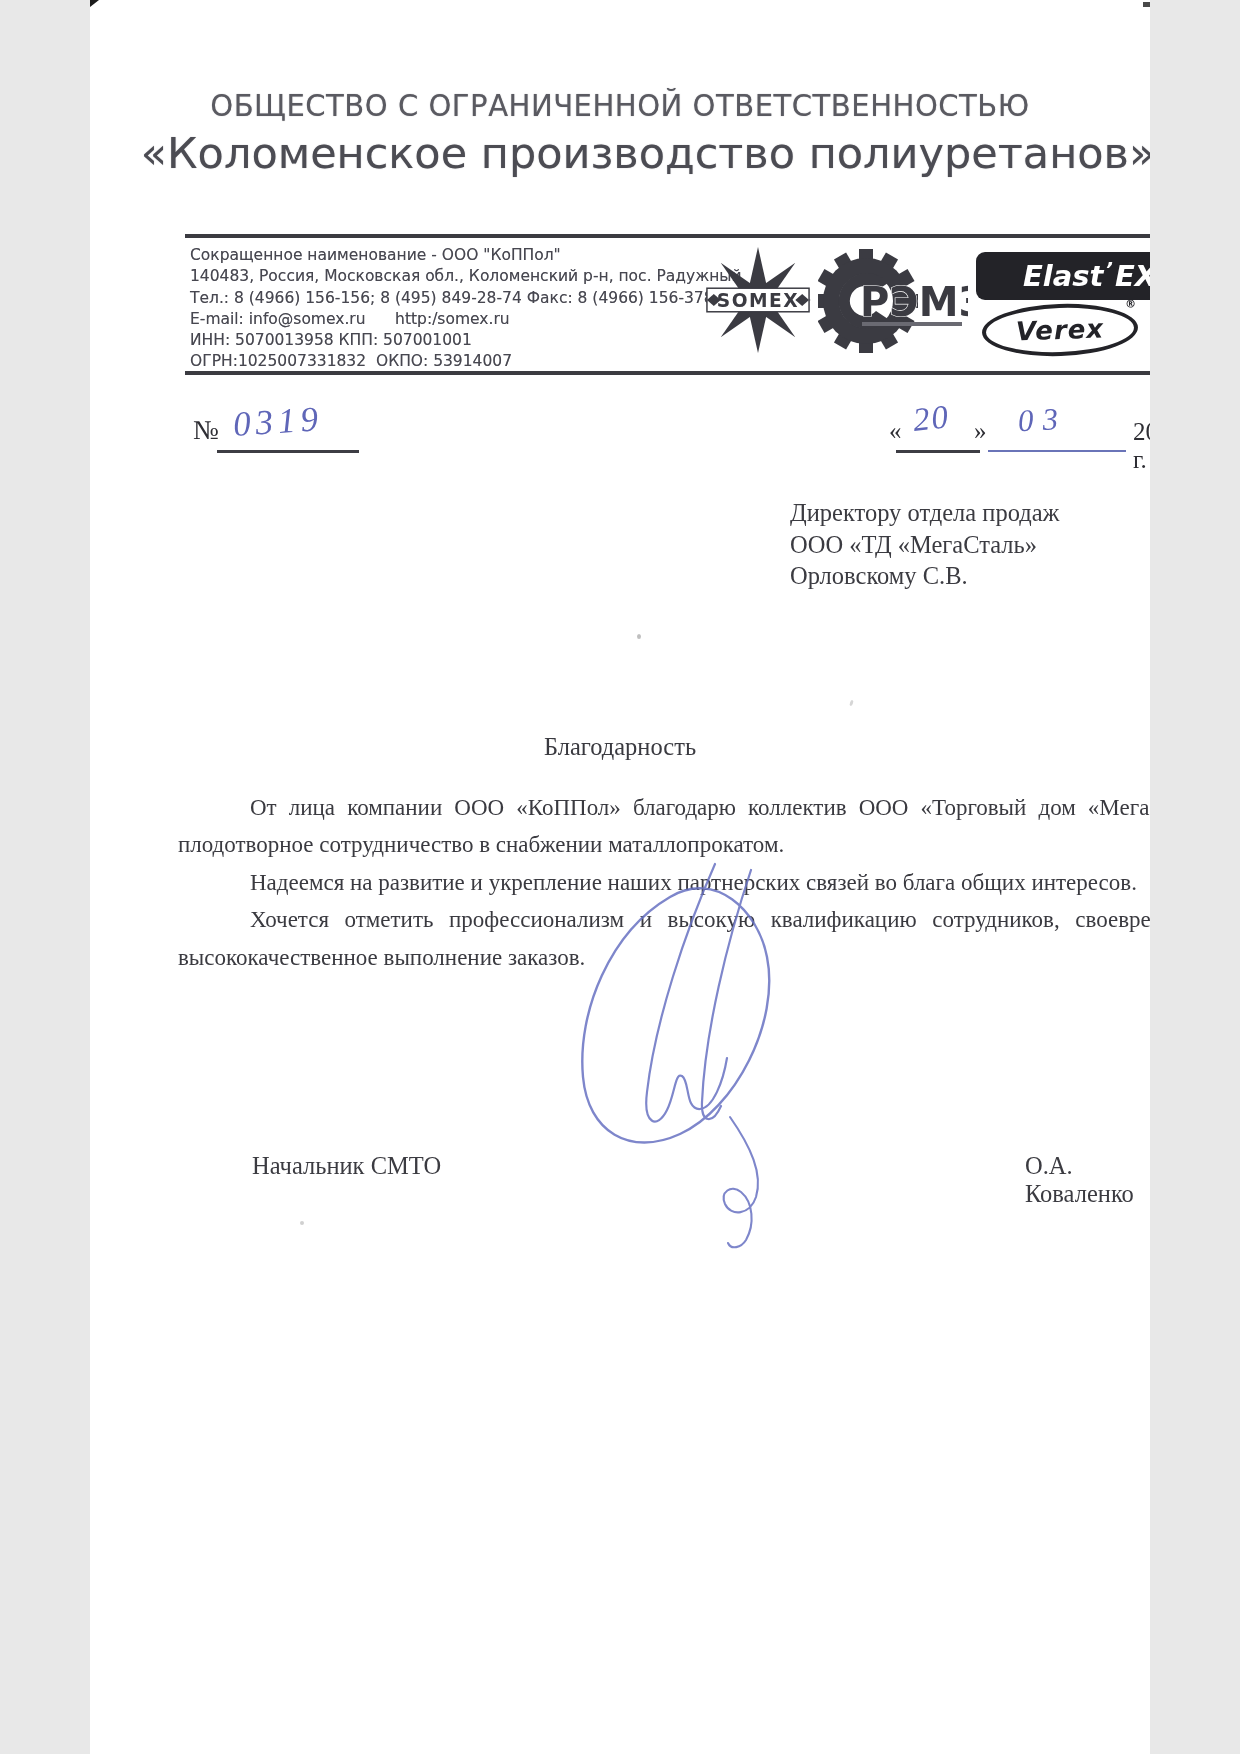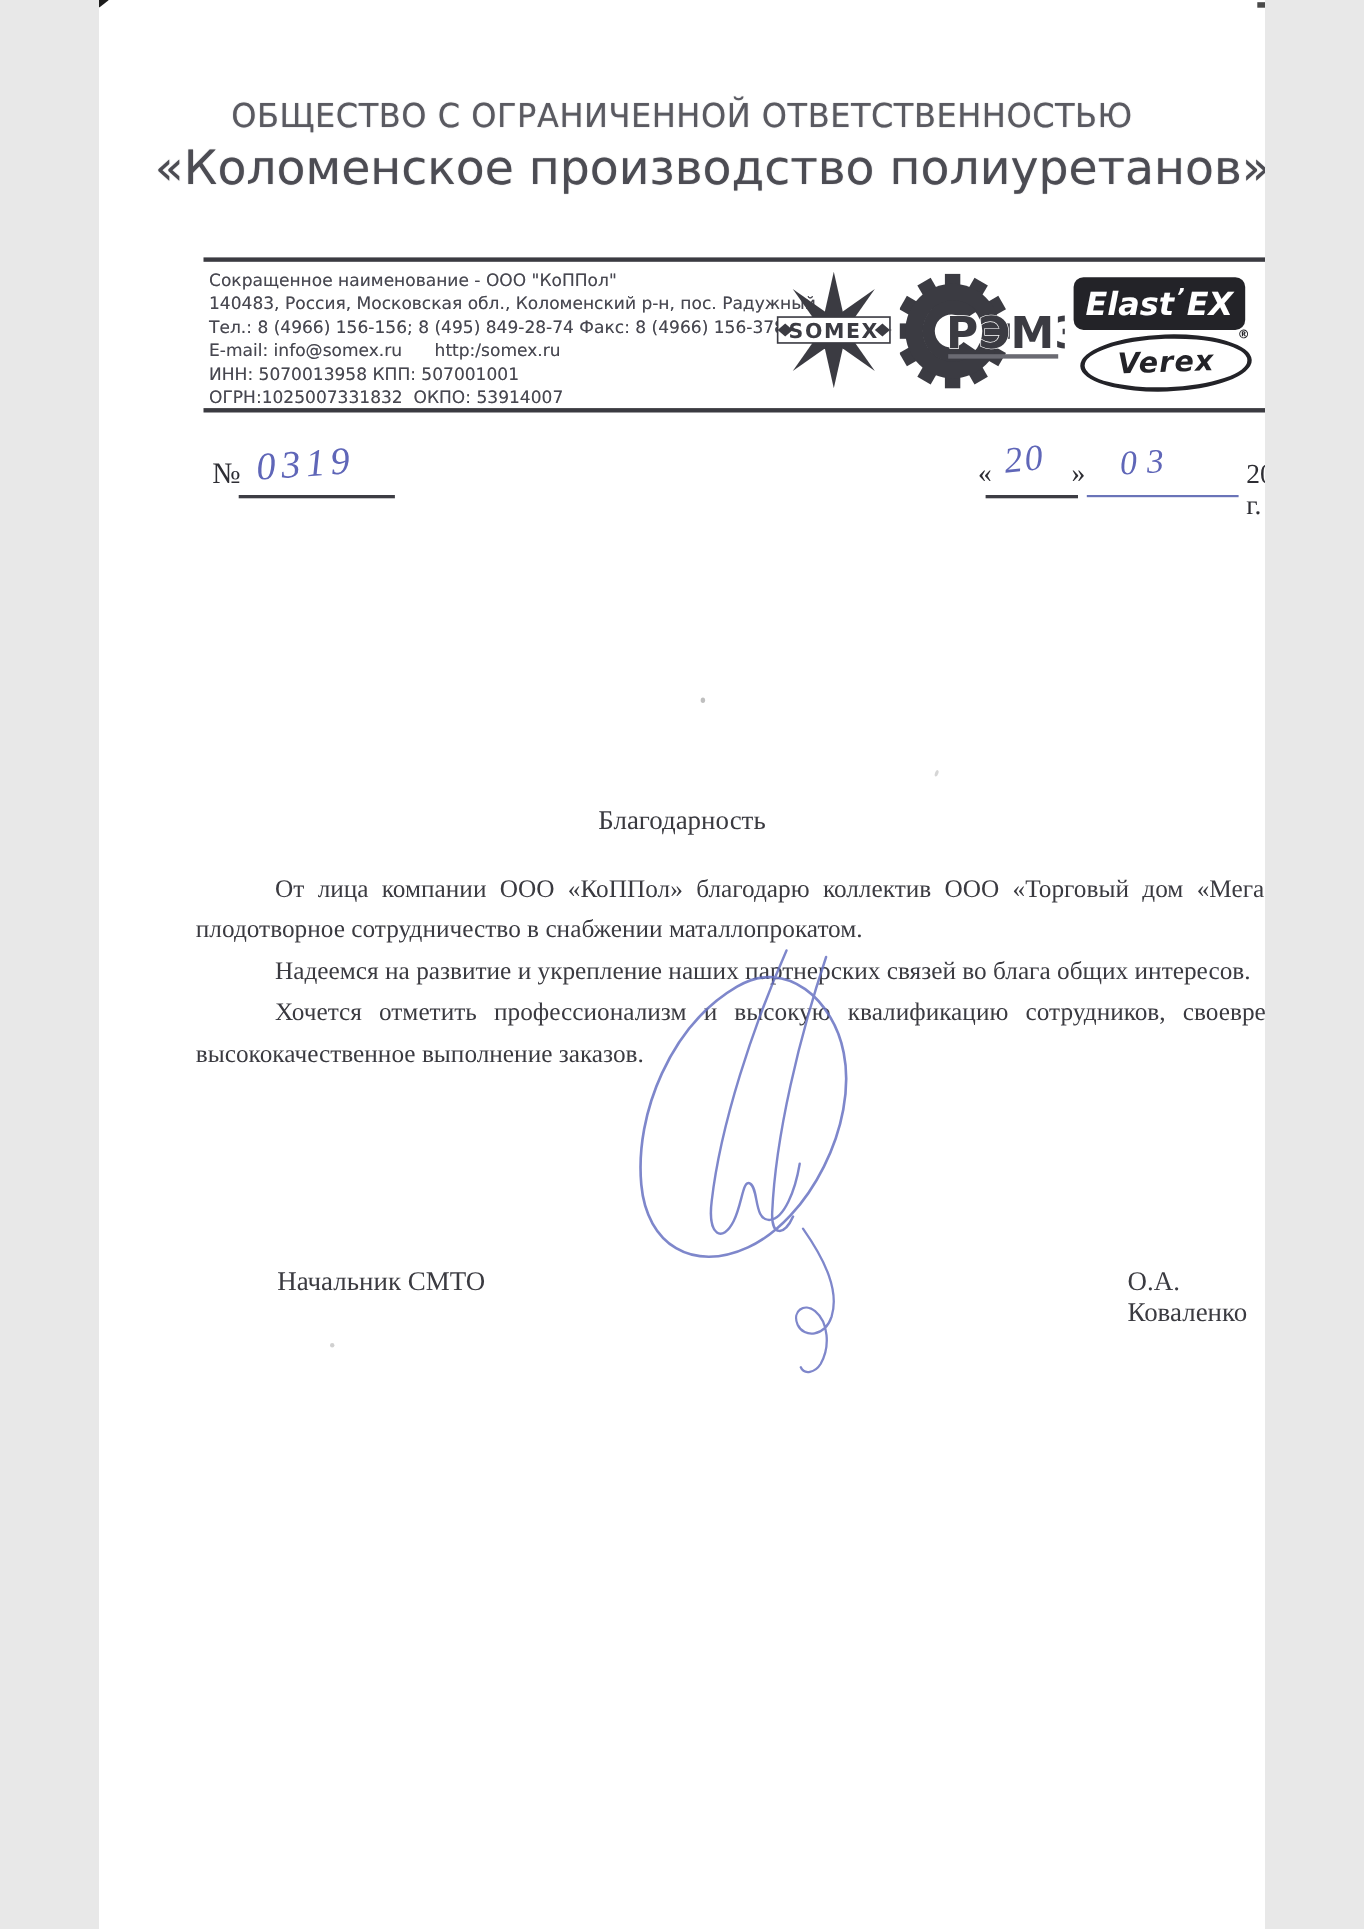--- a/index.html
+++ b/index.html
@@ -32,21 +32,21 @@
     font-family:"DejaVu Sans","Liberation Sans",sans-serif;
     font-size:15.5px;line-height:21.3px;color:#474750;
     text-shadow:0 0 .6px rgba(71,71,80,.5);
   }
   .lh-line{white-space:pre;}
   .logos{position:absolute;left:600px;top:246px;width:560px;height:108px;}
   .logo-somex{position:absolute;left:14px;top:0;}
   .logo-remz{position:absolute;left:128px;top:2px;}
   .logo-elast{position:absolute;left:286px;top:6px;width:156px;height:48px;
     background:#232328;border-radius:9px;display:flex;align-items:center;justify-content:center;
-    font-family:"DejaVu Sans",sans-serif;font-style:italic;font-weight:bold;color:#fff;font-size:29px;}
+    font-family:"DejaVu Sans",sans-serif;font-style:italic;font-weight:bold;color:#fff;font-size:29px;padding-left:36px;}
   .logo-elast .tick{font-size:20px;margin:0 2px 14px 2px;}
   .logo-verex{position:absolute;left:292px;top:58px;width:148px;height:44px;
     border:4px solid #232328;border-radius:50%;background:#fff;
     display:flex;align-items:center;justify-content:center;
     font-family:"DejaVu Sans",sans-serif;font-style:italic;font-weight:bold;color:#232328;
     font-size:26px;letter-spacing:1px;transform:rotate(-2deg);}
   .logo-verex .reg{position:absolute;right:-4px;top:-8px;font-size:11px;font-style:normal;}
   .logo-vera{position:absolute;left:463px;top:4px;width:90px;height:98px;background:#4c1d95;border-radius:7px;
     display:flex;flex-direction:column;align-items:center;justify-content:flex-start;}
   .logo-vera .vera-word{font-family:"DejaVu Sans",sans-serif;font-weight:bold;color:#fff;
@@ -182,20 +182,25 @@
   <div class="no-underline"></div>
 
   <div class="date-q1">«</div>
   <div class="date-day hand">20</div>
   <div class="date-u1"></div>
   <div class="date-q2">»</div>
   <div class="date-month hand">03</div>
   <div class="date-u2"></div>
   <div class="date-year">2013 г.</div>
 
+  <div class="addr">
+    <div>Директору отдела продаж</div>
+    <div>ООО «ТД «МегаСталь»</div>
+    <div>Орловскому С.В.</div>
+  </div>
 
   <div class="title">Благодарность</div>
 
   <div class="body-text">
     <p>От лица компании ООО «КоППол» благодарю коллектив ООО «Торговый дом «МегаСталь» за плодотворное сотрудничество в снабжении маталлопрокатом.</p>
     <p>Надеемся на развитие и укрепление наших партнерских связей во блага общих интересов.</p>
     <p>Хочется отметить профессионализм и высокую квалификацию сотрудников, своевременное и высококачественное выполнение заказов.</p>
   </div>
 
   <svg class="sig-svg" viewBox="0 0 320 390">

